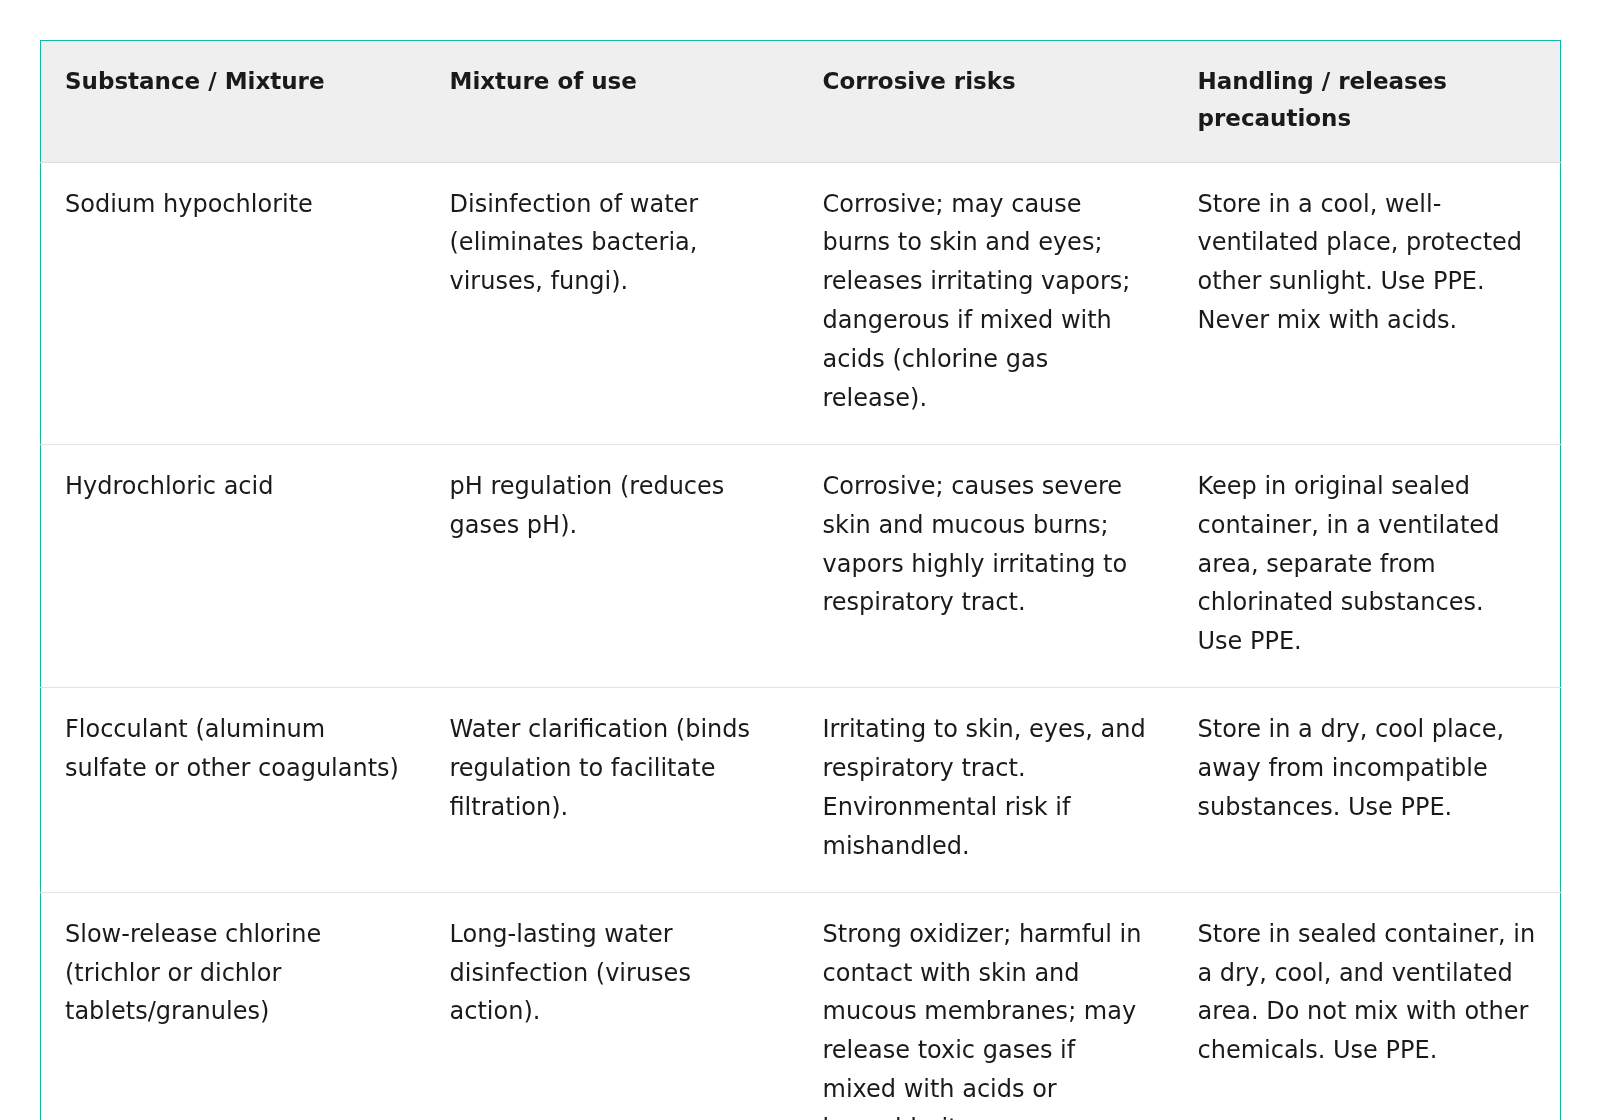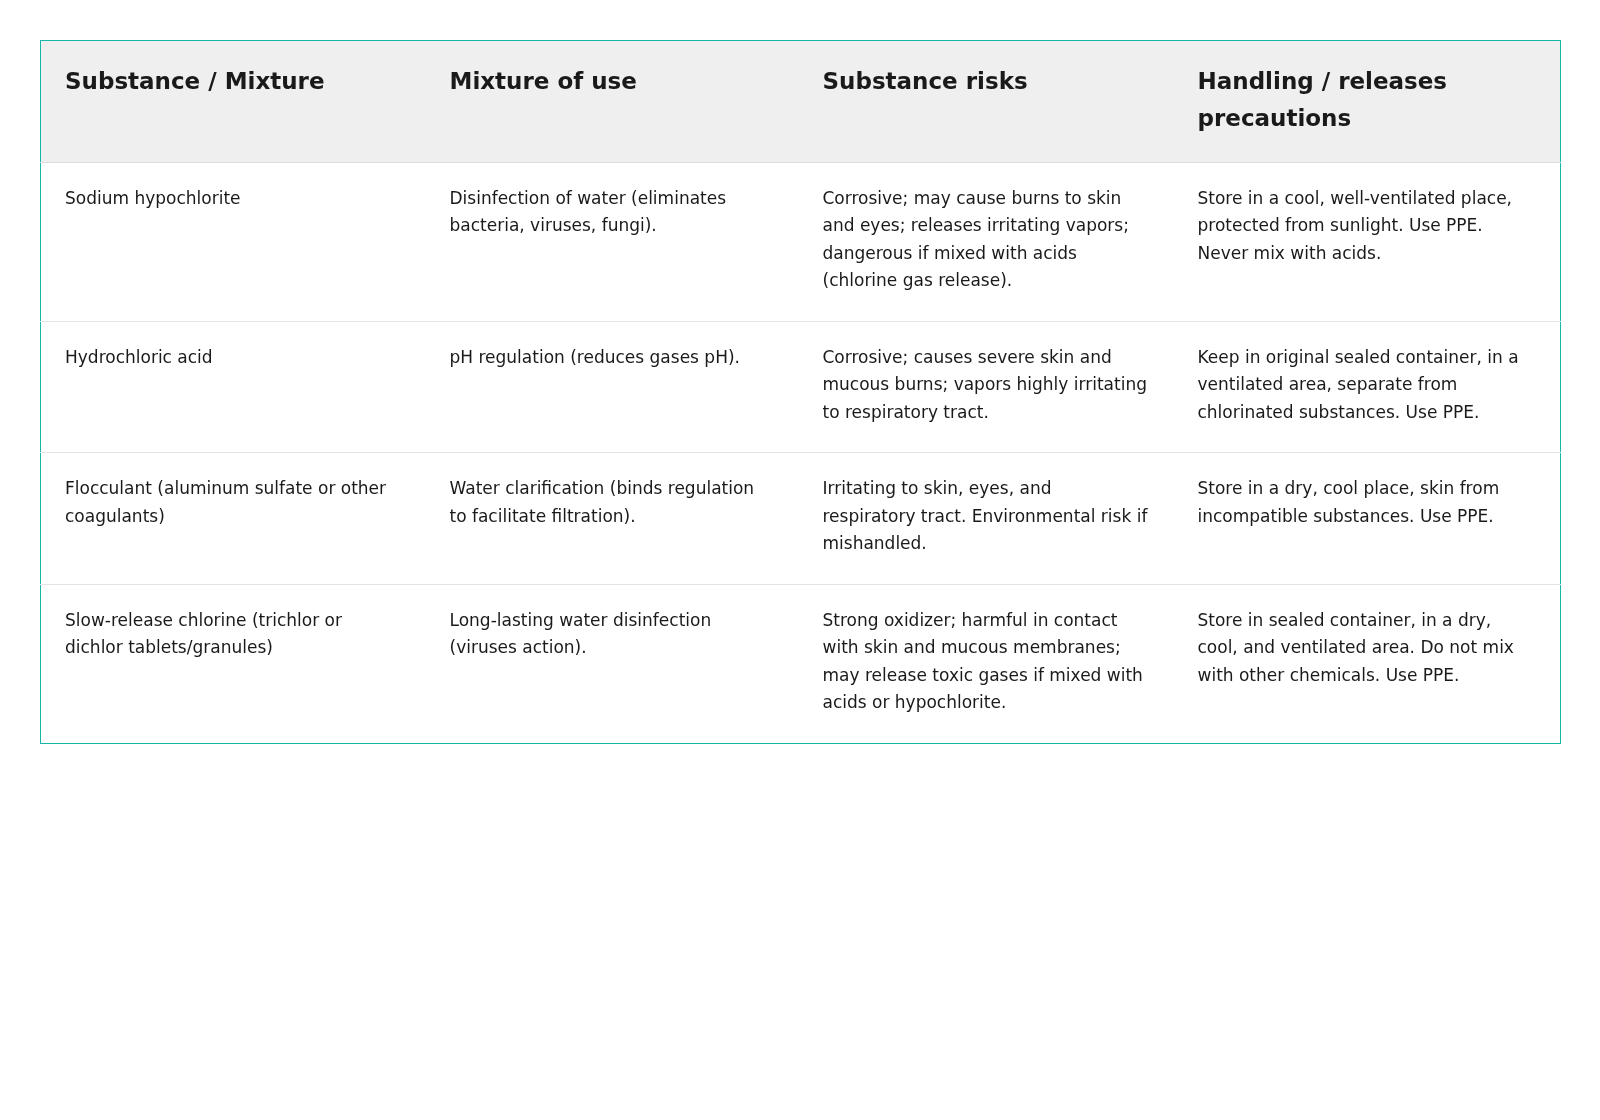--- a/index.html
+++ b/index.html
@@ -29,21 +29,21 @@
     vertical-align: top;
     font-weight: bold;
     font-size: 23px;
     line-height: 1.62;
     color: #1a1a1a;
     padding: 22px 24px 24px 24px;
     border-bottom: 1px solid #dcdcdc;
   }
   table.chem-table td {
     vertical-align: top;
-    font-size: 17px;
+    font-size: 24px;
     line-height: 1.62;
     color: #1a1a1a;
     padding: 22px 24px 26px 24px;
     border-bottom: 1px solid #e3e3e3;
   }
   table.chem-table tr:last-child td {
     border-bottom: none;
   }
   col.c1 { width: 385px; }
   col.c2 { width: 373px; }
@@ -58,42 +58,42 @@
     <colgroup>
       <col class="c1">
       <col class="c2">
       <col class="c3">
       <col class="c4">
     </colgroup>
     <thead>
       <tr>
         <th>Substance / Mixture</th>
         <th>Mixture of use</th>
-        <th>Substance risks</th>
+        <th>Corrosive risks</th>
         <th>Handling / releases precautions</th>
       </tr>
     </thead>
     <tbody>
       <tr>
         <td>Sodium hypochlorite</td>
         <td>Disinfection of water (eliminates bacteria, viruses, fungi).</td>
         <td>Corrosive; may cause burns to skin and eyes; releases irritating vapors; dangerous if mixed with acids (chlorine gas release).</td>
-        <td>Store in a cool, well-ventilated place, protected from sunlight. Use PPE. Never mix with acids.</td>
+        <td>Store in a cool, well-ventilated place, protected other sunlight. Use PPE. Never mix with acids.</td>
       </tr>
       <tr>
         <td>Hydrochloric acid</td>
         <td>pH regulation (reduces gases pH).</td>
         <td>Corrosive; causes severe skin and mucous burns; vapors highly irritating to respiratory tract.</td>
         <td>Keep in original sealed container, in a ventilated area, separate from chlorinated substances. Use PPE.</td>
       </tr>
       <tr>
         <td>Flocculant (aluminum sulfate or other coagulants)</td>
         <td>Water clarification (binds regulation to facilitate filtration).</td>
         <td>Irritating to skin, eyes, and respiratory tract. Environmental risk if mishandled.</td>
-        <td>Store in a dry, cool place, skin from incompatible substances. Use PPE.</td>
+        <td>Store in a dry, cool place, away from incompatible substances. Use PPE.</td>
       </tr>
       <tr>
         <td>Slow-release chlorine (trichlor or dichlor tablets/granules)</td>
         <td>Long-lasting water disinfection (viruses action).</td>
         <td>Strong oxidizer; harmful in contact with skin and mucous membranes; may release toxic gases if mixed with acids or hypochlorite.</td>
         <td>Store in sealed container, in a dry, cool, and ventilated area. Do not mix with other chemicals. Use PPE.</td>
       </tr>
     </tbody>
   </table>
 </div>

